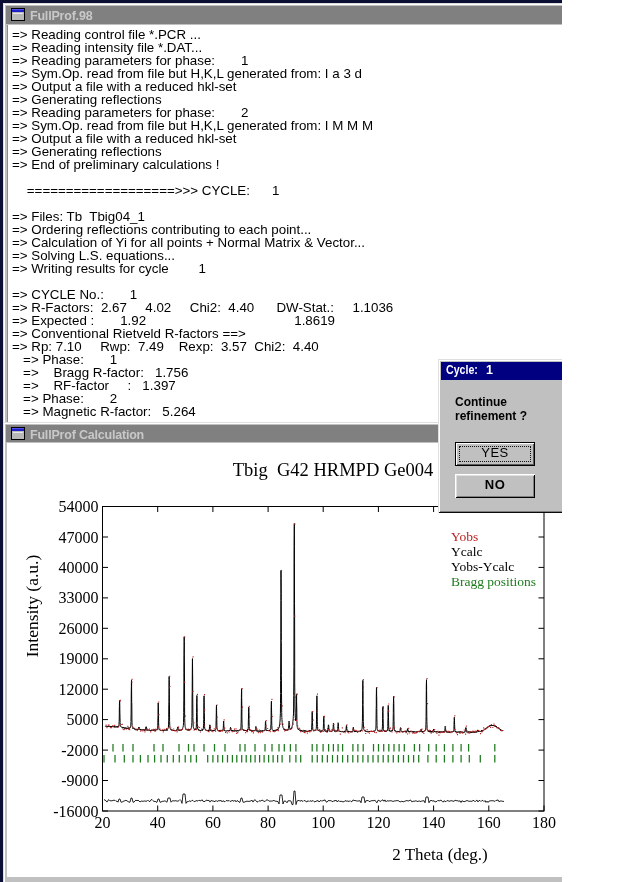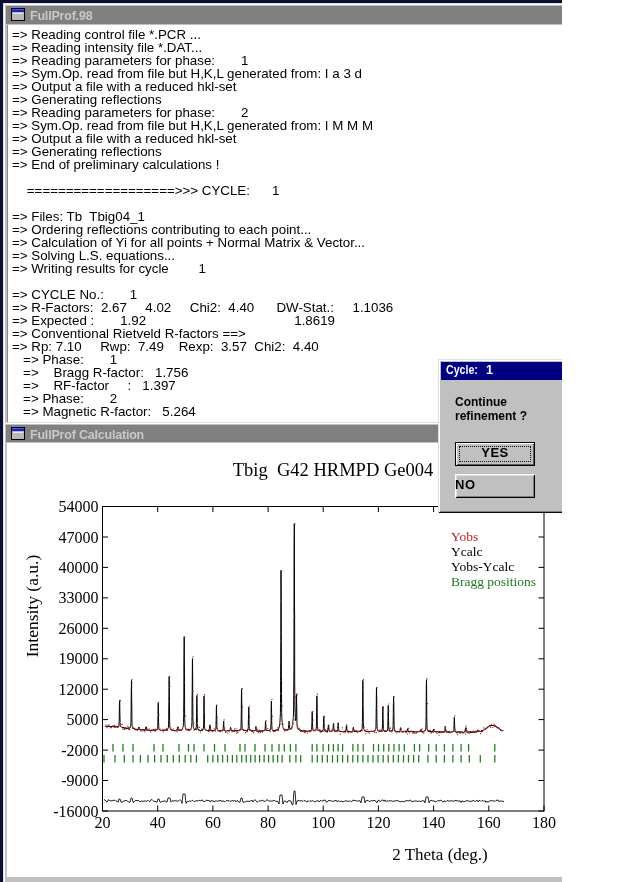--- a/index.html
+++ b/index.html
@@ -144,17 +144,17 @@
  <div class="btn95" style="left:623px;top:364px;width:14px;height:14px">
    <svg width="14" height="14">
         <path d="M3.5 3.5 L10 10 M10 3.5 L3.5 10" stroke="#000" stroke-width="1.5"></path>
       </svg></div>
  <div class="abs" style="left:455px;top:395px;color:#000;font-weight:bold;font-size:12px">Continue refinement ?</div>
 
  <div class="abs" style="left:455px;top:442px;width:80px;height:24px;background:#000"></div>
  <div class="abs" style="left:456px;top:443px;width:78px;height:22px;background:#c0c0c0;
    box-shadow:inset 1px 1px 0 #fff,inset -1px -1px 0 #5a5a5a"></div>
  <div class="abs" style="left:459px;top:446px;width:72px;height:16px;border:1px dotted #111"></div>
- <div class="abs" style="left:455px;top:445px;width:80px;text-align:center;font-weight:bold;font-size:13px;letter-spacing:0.5px">YES</div>
+ <div class="abs" style="left:455px;top:445px;width:80px;text-align:center;font-weight:normal;font-size:13px;letter-spacing:0.5px">YES</div>
 
  <div class="btn95" style="left:455px;top:474px;width:80px;height:24px"></div>
- <div class="abs" style="left:455px;top:477px;width:80px;font-weight:bold;font-size:13px;letter-spacing:0.5px">NO</div>
+ <div class="abs" style="left:455px;top:477px;width:80px;text-align:center;font-weight:bold;font-size:13px;letter-spacing:0.5px">NO</div>
 
 </div>
 </body></html>

